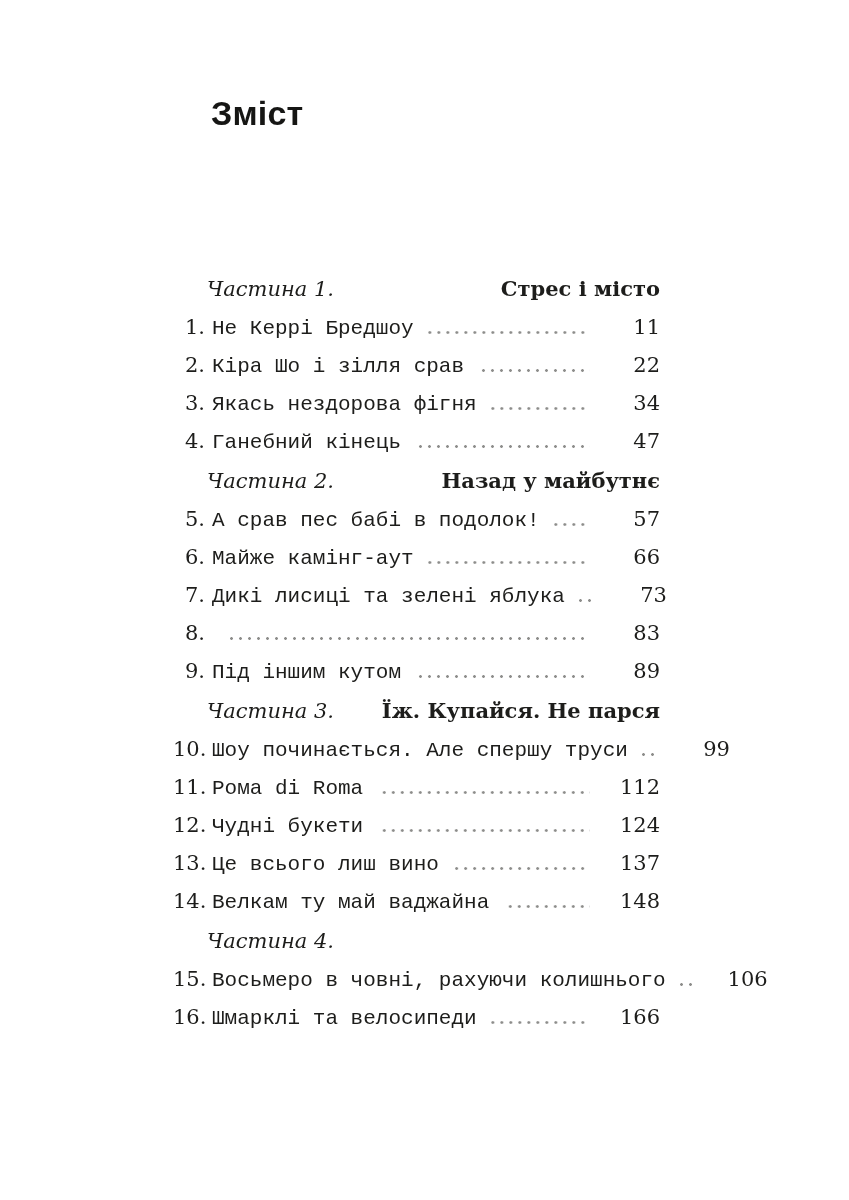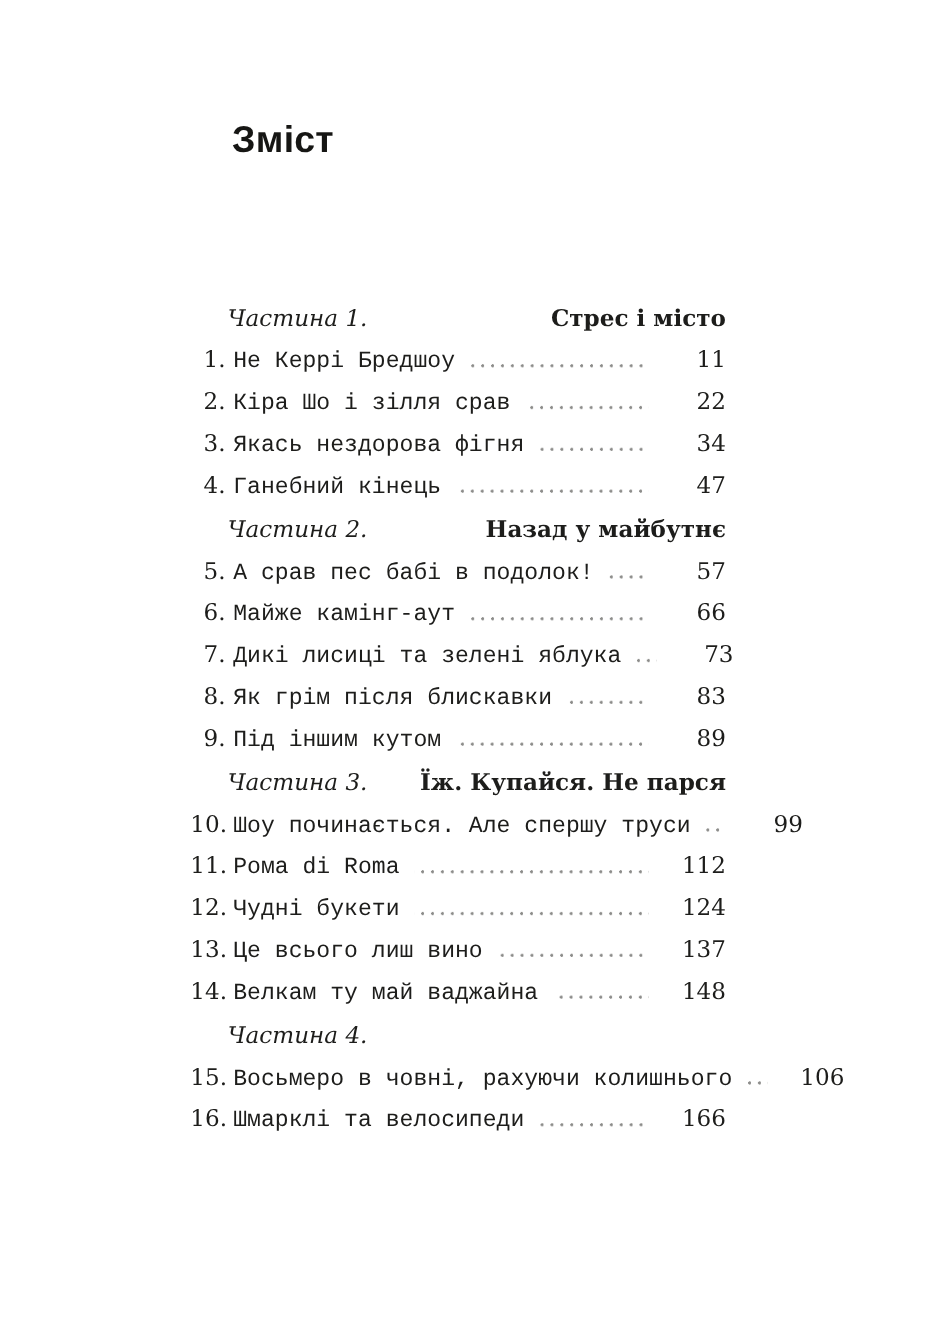--- a/index.html
+++ b/index.html
@@ -8,21 +8,21 @@
     width: 849px;
     height: 1200px;
     background: #ffffff;
     font-family: "DejaVu Serif", serif;
     color: #1d1d1b;
     overflow: hidden;
   }
   .doc-title {
     position: absolute;
     left: 211px;
-    top: 108px;
+    top: 94px;
     margin: 0;
     font-family: "Liberation Sans", sans-serif;
     font-weight: 700;
     font-size: 34px;
     letter-spacing: 0.2px;
     color: #161614;
   }
   .toc {
     position: absolute;
     left: 173px;
@@ -123,21 +123,20 @@
         <span class="pagenum">66</span>
       </div>
       <div class="row entry-row">
         <span class="num">7.</span>
         <span class="entry-title">Дикі лисиці та зелені яблука</span>
         <span class="leader"></span>
         <span class="pagenum">73</span>
       </div>
       <div class="row entry-row">
         <span class="num">8.</span>
-        <span class="entry-title">Як грім після блискавки</span>
         <span class="leader"></span>
         <span class="pagenum">83</span>
       </div>
       <div class="row entry-row">
         <span class="num">9.</span>
         <span class="entry-title">Під іншим кутом</span>
         <span class="leader"></span>
         <span class="pagenum">89</span>
       </div>
       <div class="row section-row">

